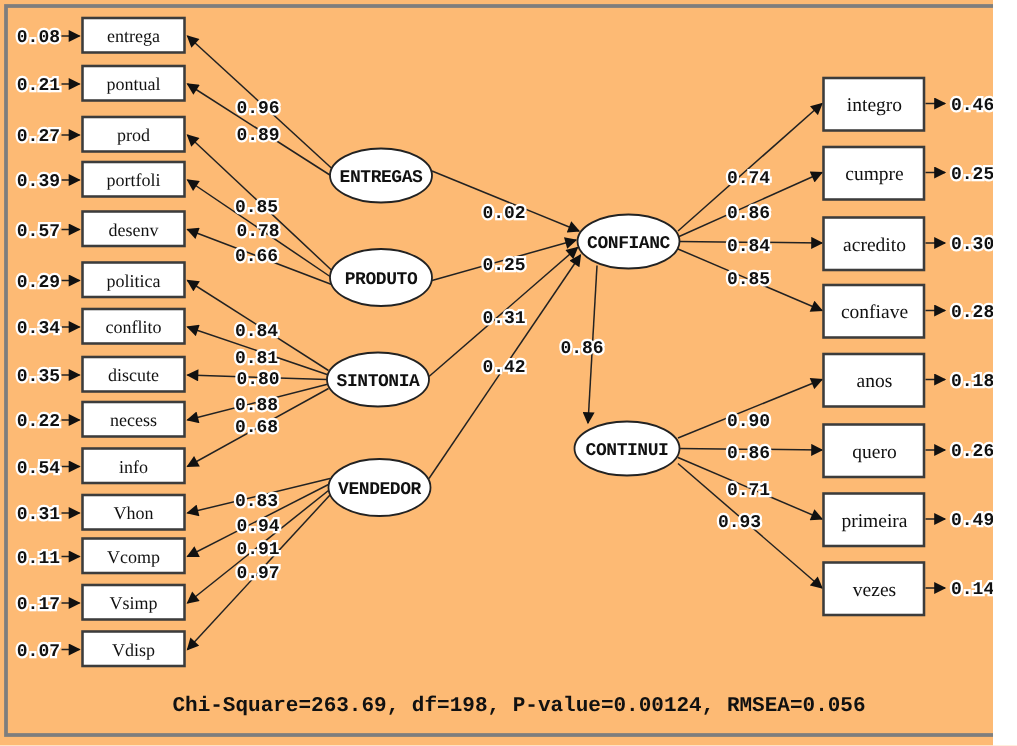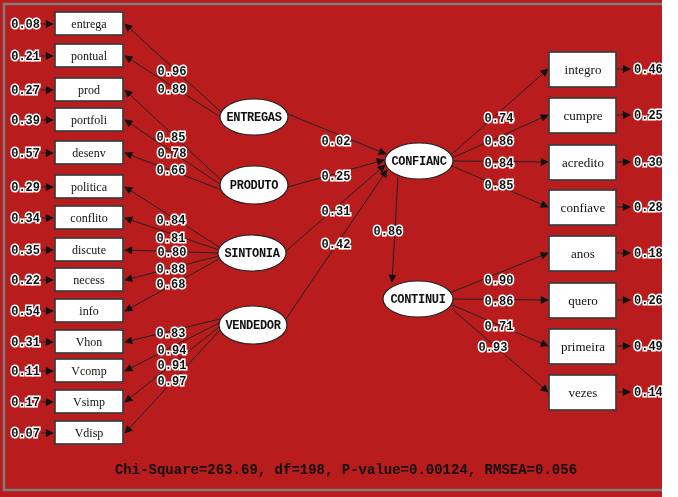--- a/index.html
+++ b/index.html
@@ -1,16 +1,16 @@
 <!DOCTYPE html>
 <html><head>
 <meta charset="utf-8">
 <style>
   html,body{margin:0;padding:0;background:#fff;}
-  .stage{position:relative;width:662px;height:497px;background:#b91c1c;overflow:hidden;}
+  .stage{position:relative;width:662px;height:497px;background:#fdba74;overflow:hidden;}
   svg{display:block;}
   .shape{fill:#ffffff;stroke:#3c3c3c;stroke-width:1.7;}
   .ell{fill:#ffffff;stroke:#222222;stroke-width:1.2;}
   .ln{stroke:#222222;stroke-width:1;fill:none;}
   text{text-anchor:middle;fill:#111111;}
   .boxlabel{font:12px "Liberation Serif", serif;}
   .boxlabel-r{font:13px "Liberation Serif", serif;}
   .num{font:600 12px "Liberation Mono", monospace;paint-order:stroke fill;stroke:#ffffff;stroke-width:3px;}
   .latentlabel{font:700 12px "Liberation Mono", monospace;letter-spacing:-0.3px;}
   .fit{font:700 14px "Liberation Mono", monospace;}

